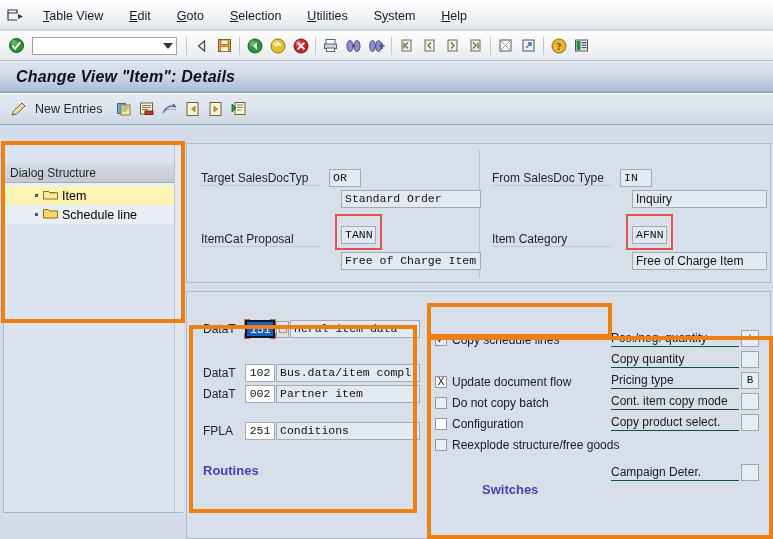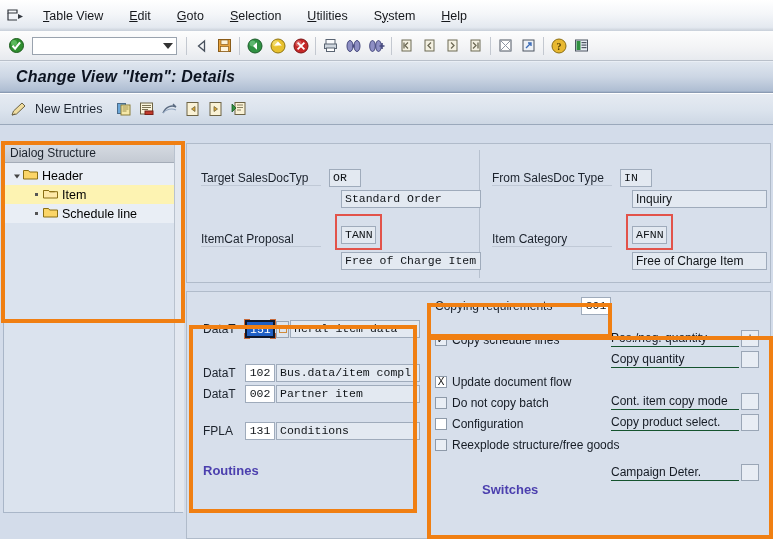--- a/index.html
+++ b/index.html
@@ -70,21 +70,21 @@
   }
 
   
   .leftpanel{
     position:absolute;left:3px;top:18px;width:180px;height:370px;
     background:#dbe3ee;border:1px solid #a9b6c8;box-sizing:border-box;
   }
   .ls-head{
     height:19px;background:linear-gradient(to bottom,#d6dbe2 0%,#c4cad3 100%);
     border-bottom:1px solid #a4acb8;display:flex;align-items:center;padding-left:6px;
-    font-size:12px;color:#1b222c;box-sizing:border-box;
+    font-size:12px;color:#1b222c;box-sizing:border-box;margin-top:20px;
   }
   .tree{padding:3px 0 0 0;background:#e9eef5;}
   .tnode{height:19px;display:flex;align-items:center;font-size:12.5px;white-space:nowrap;cursor:default;}
   .tnode.sel{background:#fdf3b2;}
   .t-indent1{padding-left:6px;}
   .t-indent2{padding-left:26px;}
   .tw{width:13px;display:flex;align-items:center;justify-content:center;}
   .bullet{width:3px;height:3px;background:#555;}
   .folder{margin-right:4px;}
   .copy-note{
@@ -372,33 +372,20 @@
       </svg>
     </div>
   </div>
 
   <div class="body">
 
     <div class="leftpanel">
       <div class="ls-head">Dialog Structure</div>
       <div class="tree">
 
-        <div class="tnode t-indent1">
-          <span class="tw">
-            <svg width="8" height="8" viewBox="0 0 8 8">
-                <path d="M1 2.5h6L4 6.5z" fill="#444"></path>
-              </svg>
-          </span>
-          <span class="folder">
-            <svg width="15" height="12" viewBox="0 0 15 12">
-              <path d="M.5 2.5h5l1.2 1.5h7.8v7H.5z" fill="#fbd568" stroke="#8a6f14"></path>
-            </svg>
-          </span>
-          <span>Header</span>
-        </div>
 
         <div class="tnode t-indent2 sel">
           <span class="tw">
               <span class="bullet"></span>
             </span>
           <span class="folder">
             <svg width="15" height="12" viewBox="0 0 15 12">
               <path d="M.5 3.5h5l1.2 1.2h7.8v6.3H.5z" fill="#fde9a8" stroke="#8a6f14"></path>
               <path d="M.5 3.5h5l1.2 1.2h5" fill="none" stroke="#8a6f14"></path>
             </svg>
@@ -491,30 +478,26 @@
         </div>
 
         <div class="frow" style="left:16px;top:93px;">
           <span class="flabel" style="width:42px;display:inline-block;">DataT</span>
           <span class="fin" style="width:30px;text-align:center;background:#ffffff;">002</span>
           <span class="fin" style="width:144px;margin-left:1px;">Partner item</span>
         </div>
 
         <div class="frow" style="left:16px;top:130px;">
           <span class="flabel" style="width:42px;display:inline-block;">FPLA</span>
-          <span class="fin" style="width:30px;text-align:center;background:#ffffff;">131</span>
+          <span class="fin" style="width:30px;text-align:center;background:#ffffff;">251</span>
           <span class="fin" style="width:144px;margin-left:1px;">Conditions</span>
         </div>
 
         <div class="sect-label" style="left:16px;top:171px;">Routines</div>
 
-        <div class="frow" style="left:248px;top:5px;">
-          <span class="flabel" style="width:140px;display:inline-block;">Copying requirements</span>
-          <span class="fin" style="width:30px;text-align:center;background:#ffffff;margin-left:6px;">301</span>
-        </div>
 
         <div class="cbrow" style="left:248px;top:41px;">
           <span class="cb">✓</span>
           <span class="cblabel">Copy schedule lines</span>
         </div>
         <div class="cbrow" style="left:248px;top:83px;">
           <span class="cb white">X</span>
           <span class="cblabel">Update document flow</span>
         </div>
         <div class="cbrow" style="left:248px;top:104px;">
@@ -533,20 +516,24 @@
         <div class="sect-label" style="left:295px;top:190px;">Switches</div>
 
         <div class="rrow" style="left:424px;top:38px;">
           <span class="rlabel" style="width:128px;display:inline-block;">Pos./neg. quantity</span>
           <span class="rin" style="margin-left:2px;">+</span>
         </div>
         <div class="rrow" style="left:424px;top:59px;">
           <span class="rlabel" style="width:128px;display:inline-block;">Copy quantity</span>
           <span class="rin" style="margin-left:2px;"></span>
         </div>
+        <div class="rrow" style="left:424px;top:80px;">
+          <span class="rlabel" style="width:128px;display:inline-block;">Pricing type</span>
+          <span class="rin" style="margin-left:2px;">B</span>
+        </div>
         <div class="rrow" style="left:424px;top:101px;">
           <span class="rlabel" style="width:128px;display:inline-block;">Cont. item copy mode</span>
           <span class="rin" style="margin-left:2px;"></span>
         </div>
         <div class="rrow" style="left:424px;top:172px;">
           <span class="rlabel" style="width:128px;display:inline-block;">Campaign Deter.</span>
           <span class="rin" style="margin-left:2px;"></span>
         </div>
         <div class="rrow" style="left:424px;top:122px;">
           <span class="rlabel" style="width:128px;display:inline-block;">Copy product select.</span>

